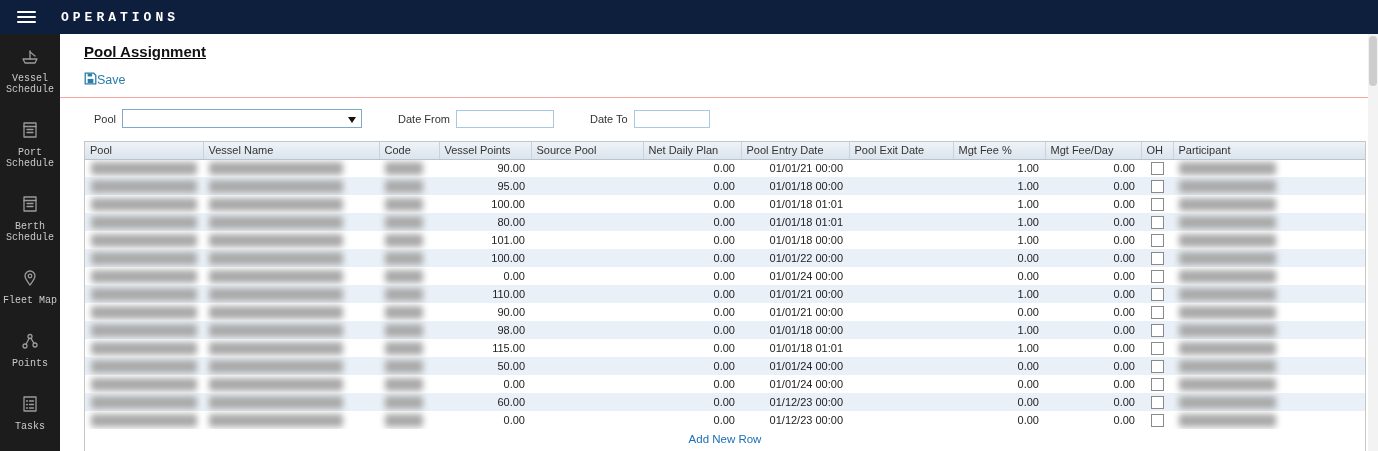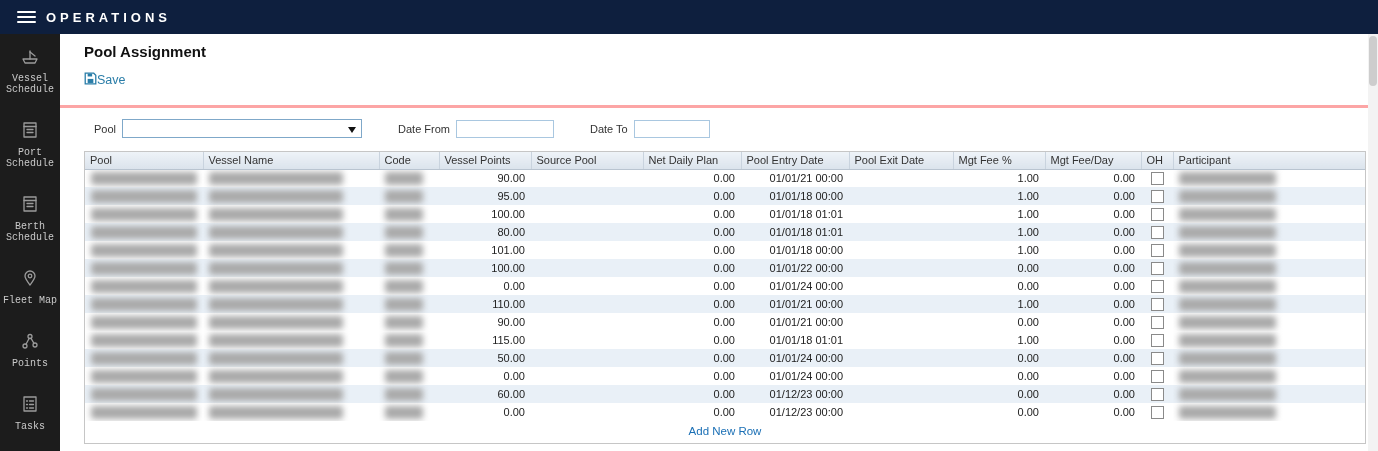--- a/index.html
+++ b/index.html
@@ -5,37 +5,37 @@
   * { box-sizing: border-box; margin: 0; padding: 0; }
   html, body { width: 1378px; height: 451px; overflow: hidden; }
   body { font-family: "Liberation Sans", sans-serif; background: #ffffff; position: relative; }
 
   
   .topbar {
     height: 34px; background: #0e1f3e; display: flex; align-items: center; color: #ffffff;
   }
   .hamburger { margin-left: 17px; cursor: pointer; display: flex; flex-direction: column; gap: 3px; }
   .hamburger span { display: block; width: 19px; height: 2px; background: #ffffff; border-radius: 1px; }
-  .topbar-title { margin-left: 10px; font-size: 13px; font-weight: bold; letter-spacing: 4px; }
+  .topbar-title { margin-left: 25px; font-size: 13px; font-weight: bold; letter-spacing: 4px; font-family: Liberation Mono, monospace; }
 
   
   .content { display: flex; height: 417px; }
 
   
   .sidebar {
     width: 60px; background: #1c1c1c; display: flex; flex-direction: column;
     align-items: center; padding-top: 12px; gap: 25px; flex-shrink: 0; font-family: Liberation Mono, monospace;
   }
   .side-item { display: flex; flex-direction: column; align-items: center; gap: 4px;
     color: #c9c9c9; font-size: 10px; text-align: center; width: 100%; cursor: pointer; line-height: 11px; }
   .side-item svg { width: 20px; height: 20px; stroke: #9b9b9b; fill: none; stroke-width: 1.3; stroke-linecap: round; stroke-linejoin: round; }
 
   
   .main { flex: 1; background: #ffffff; position: relative; overflow: hidden; }
-  .main-header { padding: 9px 0 8px 24px; border-bottom: 3px solid #fca5a5; }
+  .main-header { padding: 9px 0 0 24px; border-bottom: 1px solid #fca5a5; text-decoration: underline; }
   .page-title { font-size: 15px; font-weight: bold; color: #111111; margin-bottom: 11px; }
   .save-row { display: inline-flex; align-items: center; color: #2a7da8;
     font-size: 12.5px; margin-bottom: 9px; cursor: pointer; }
 
   
   .filters { display: flex; align-items: center; font-size: 11px; color: #333333; padding: 11px 0 8px 34px; }
   .filter-label { margin-right: 6px; }
   .combo { position: relative; width: 240px; height: 19px; border: 1px solid #7fa8c9; background: #ffffff; cursor: pointer; }
   .combo .arrow { position: absolute; right: 5px; top: 7px; width: 0; height: 0;
     border-left: 4.5px solid transparent; border-right: 4.5px solid transparent; border-top: 6px solid #111111; }
@@ -397,20 +397,42 @@
     <td class="num">0.00</td>
     <td class="num">01/01/21 00:00</td>
     <td class="num"></td>
     <td class="num">0.00</td>
     <td class="num">0.00</td>
     <td class="ctr"><input type="checkbox" class="oh-box" style=""></td>
     <td>
                 <div class="redact participant"></div>
               </td>
   </tr>
+            <tr class="alt">
+    <td>
+                <div class="redact pool"></div>
+              </td>
+    <td>
+                <div class="redact vessel"></div>
+              </td>
+    <td>
+                <div class="redact code"></div>
+              </td>
+    <td class="num">98.00</td>
+    <td></td>
+    <td class="num">0.00</td>
+    <td class="num">01/01/18 00:00</td>
+    <td class="num"></td>
+    <td class="num">1.00</td>
+    <td class="num">0.00</td>
+    <td class="ctr"><input type="checkbox" class="oh-box" style=""></td>
+    <td>
+                <div class="redact participant"></div>
+              </td>
+  </tr>
             <tr>
     <td>
                 <div class="redact pool"></div>
               </td>
     <td>
                 <div class="redact vessel"></div>
               </td>
     <td>
                 <div class="redact code"></div>
               </td>

